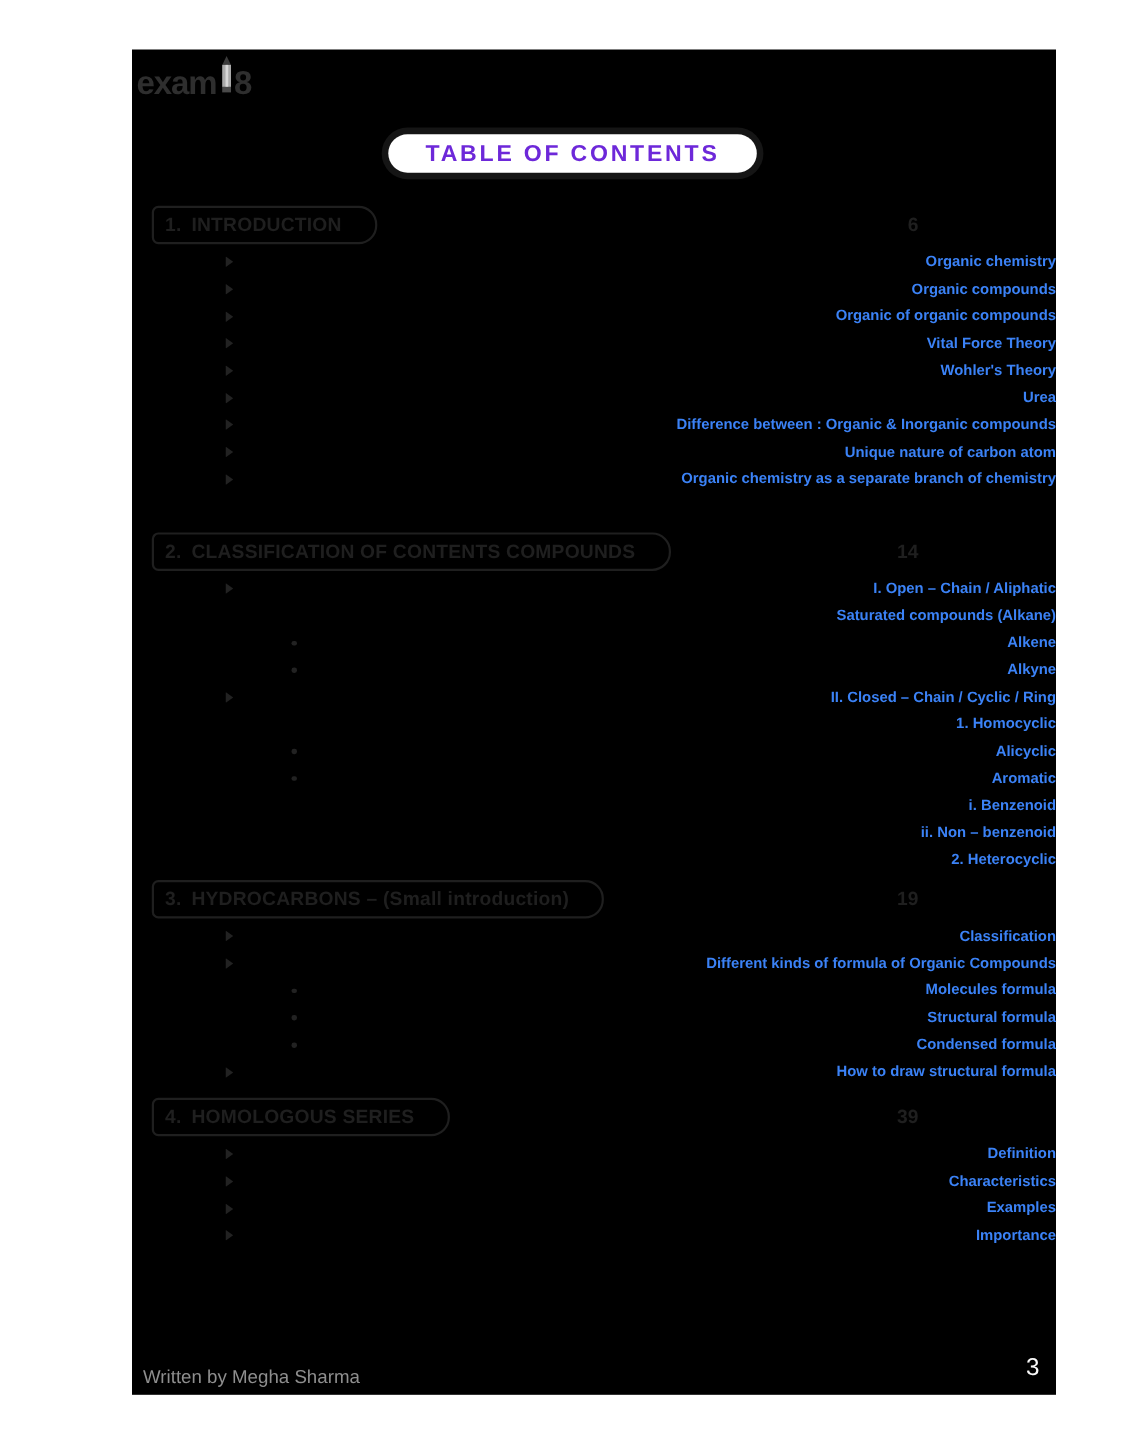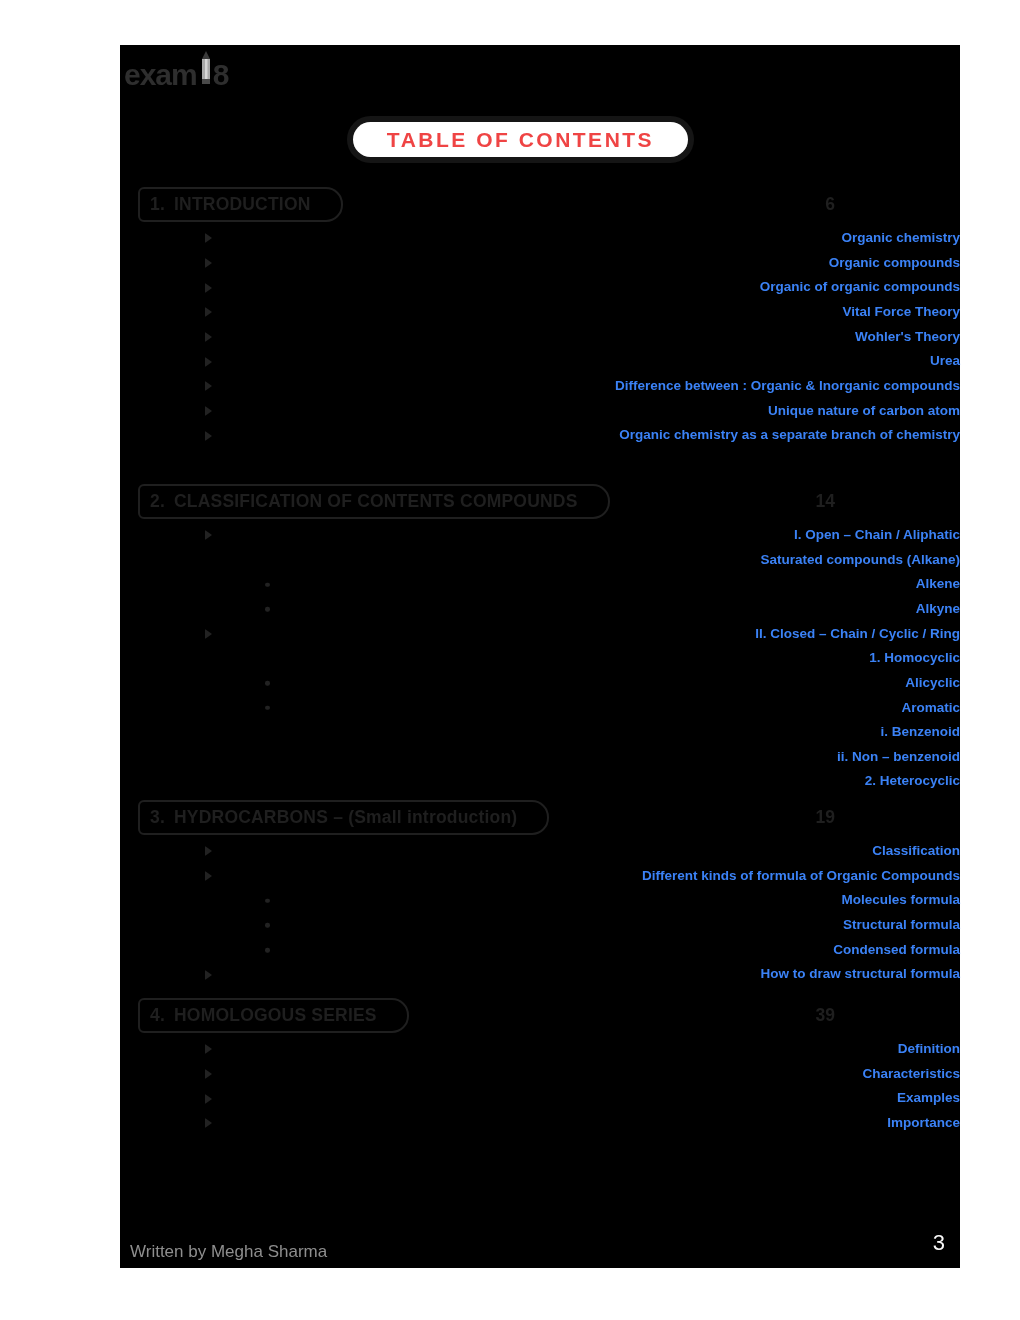--- a/index.html
+++ b/index.html
@@ -8,21 +8,21 @@
   .sheet { position:absolute; left:120px; top:45px; width:840px; height:1223px; background:#000000;text-align:right; }
 
   
   .logo { position:absolute; left:4px; top:6px; display:flex; align-items:flex-end; color:#2e2e2e;
           font-weight:700; font-size:30px; letter-spacing:-1px; line-height:1; }
   .logo .pencil { display:inline-block; margin:0 1px 0 3px; }
 
   
   .toc-pill { position:absolute; left:233px; top:77px; width:335px; height:35px; background:#ffffff;
               border-radius:18px; box-shadow:0 0 0 6px #151515; display:flex; align-items:center;
-              justify-content:center; color:#ef4444; font-size:21px; font-weight:700; letter-spacing:2.5px; }
+              justify-content:center; color:#6d28d9; font-size:21px; font-weight:700; letter-spacing:2.5px; }
 
   
   .toc { position:absolute; left:0; top:142px; width:100%; }
   .section-row { display:flex; align-items:center; justify-content:space-between;
                  margin-left:18px; margin-right:125px; }
   .section-box { height:35px; border:2px solid #1f1f1f; border-radius:6px 17px 17px 6px;
                  display:inline-flex; align-items:center; padding:0 30px 0 10px; gap:9px;
                  color:#1f1f1f; font-weight:700; font-size:17.5px; letter-spacing:0.2px; }
   .section-page { color:#1f1f1f; font-weight:700; font-size:17.5px; }
   .items { list-style:none; margin-top:4px; }

